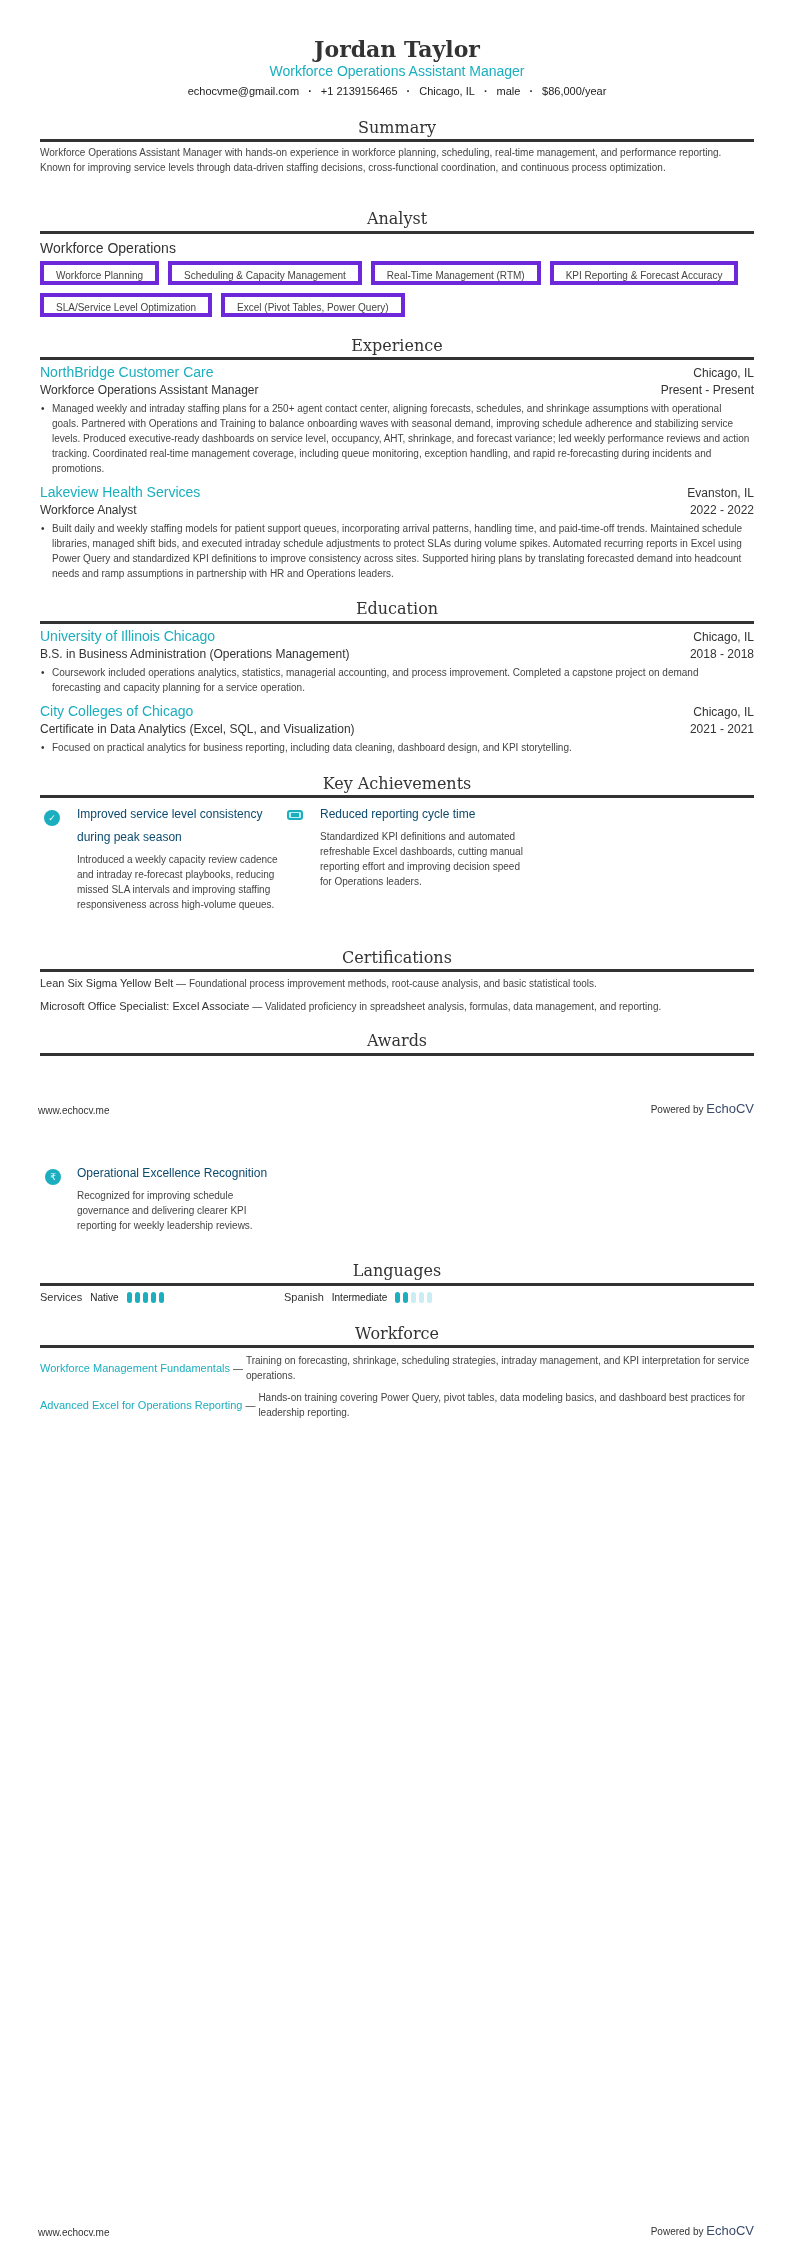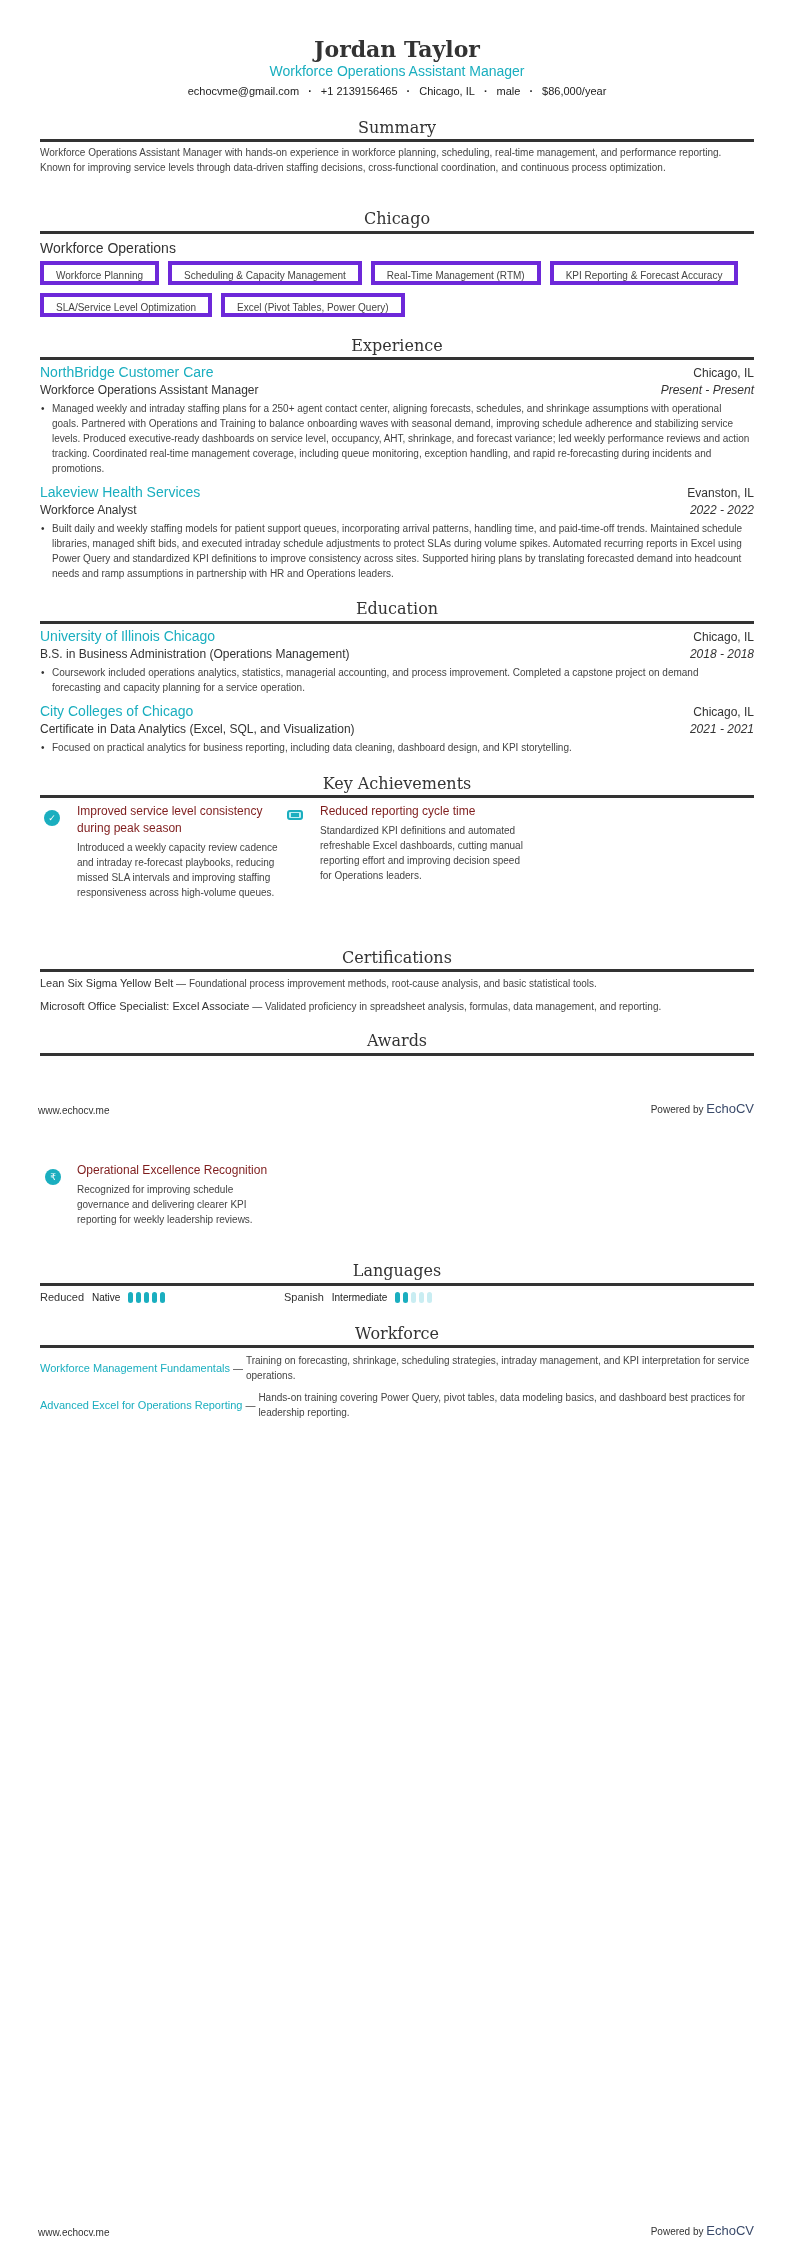--- a/index.html
+++ b/index.html
@@ -20,26 +20,26 @@
   .para { left: 40px; width: 700px; font-size: 10px; line-height: 15px; color: #444; }
 
   #skill-group { top: 240px; left: 40px; font-size: 14px; color: #333; }
   .tags { top: 261px; left: 40px; width: 720px; display: flex; flex-wrap: wrap; gap: 8px 9px; }
   .tag { border: 4px solid #6d28d9; padding: 0 12px; height: 24px; line-height: 22px; font-size: 10px; color: #444; white-space: nowrap; }
 
   .row { left: 40px; width: 714px; display: flex; justify-content: space-between; align-items: baseline; }
   .org { font-size: 14px; color: #1aaebf; }
   .loc { font-size: 12px; color: #333; }
   .role { font-size: 12px; color: #333; }
-  .date { font-size: 12px; color: #333; font-style: italic; }
+  .date { font-size: 12px; color: #333; }
   .bullet { left: 40px; width: 710px; font-size: 10px; line-height: 15px; color: #444; padding-left: 12px; }
   .bullet::before { content: "•"; position: absolute; left: 1px; top: 0; color: #333; }
 
   .ach { width: 210px; }
-  .ach-title { font-size: 12px; line-height: 17px; color: #7f1d1d; }
+  .ach-title { font-size: 12px; line-height: 23px; color: #0c4a6e; }
   .ach-desc { font-size: 10px; line-height: 15px; color: #444; margin-top: 3px; }
   .ach-icon { width: 16px; height: 16px; border-radius: 50%; background: #1aaebf; color: #fff; font-size: 9px; line-height: 16px; text-align: center; }
   .battery-icon { width: 16px; height: 10px; border: 2px solid #1aaebf; border-radius: 3px; background: #bfeef3; }
   .battery-icon::after { content: ""; position: absolute; left: 2px; top: 1px; width: 8px; height: 4px; background: #1aaebf; }
 
   .cert { left: 40px; width: 714px; font-size: 10px; color: #444; }
   .cert b { font-weight: normal; color: #333; font-size: 11px; }
 
   .footer { font-size: 10px; color: #333; }
   .footer .brand { font-size: 13px; color: #3a4a6a; }
@@ -61,21 +61,21 @@
 <div id="name" class="abs serif">Jordan Taylor</div>
 <div id="title" class="abs sans">Workforce Operations Assistant Manager</div>
 <div id="contacts" class="abs sans">
   <span>echocvme@gmail.com</span><span class="dot">·</span><span>+1 2139156465</span><span class="dot">·</span><span>Chicago, IL</span><span class="dot">·</span><span>male</span><span class="dot">·</span><span>$86,000/year</span>
 </div>
 
 <div class="abs sec-head serif" style="top:118px;">Summary</div>
 <div class="abs sec-rule" style="top:139px;"></div>
 <div class="abs para" style="top:145px;">Workforce Operations Assistant Manager with hands-on experience in workforce planning, scheduling, real-time management, and performance reporting. Known for improving service levels through data-driven staffing decisions, cross-functional coordination, and continuous process optimization.</div>
 
-<div class="abs sec-head serif" style="top:209px;">Chicago</div>
+<div class="abs sec-head serif" style="top:209px;">Analyst</div>
 <div class="abs sec-rule" style="top:231px;"></div>
 <div id="skill-group" class="abs">Workforce Operations</div>
 <div class="abs tags">
   <div class="tag">Workforce Planning</div>
   <div class="tag">Scheduling &amp; Capacity Management</div>
   <div class="tag">Real-Time Management (RTM)</div>
   <div class="tag">KPI Reporting &amp; Forecast Accuracy</div>
   <div class="tag">SLA/Service Level Optimization</div>
   <div class="tag">Excel (Pivot Tables, Power Query)</div>
 </div>
@@ -165,21 +165,21 @@
 
 <div class="abs ach-icon" style="top:1169px; left:45px;">₹</div>
 <div class="abs ach" style="top:1162px; left:77px; width:200px;">
   <div class="ach-title">Operational Excellence Recognition</div>
   <div class="ach-desc">Recognized for improving schedule governance and delivering clearer KPI reporting for weekly leadership reviews.</div>
 </div>
 
 <div class="abs sec-head serif" style="top:1261px;">Languages</div>
 <div class="abs sec-rule" style="top:1283px;"></div>
 <div class="abs lang" style="top:1291px; left:40px;">
-  <span>Reduced</span>
+  <span>Services</span>
   <span class="lvl">Native</span>
   <span class="pills">
     <span class="pill"></span>
     <span class="pill"></span>
     <span class="pill"></span>
     <span class="pill"></span>
     <span class="pill"></span>
   </span>
 </div>
 <div class="abs lang" style="top:1291px; left:284px;">

